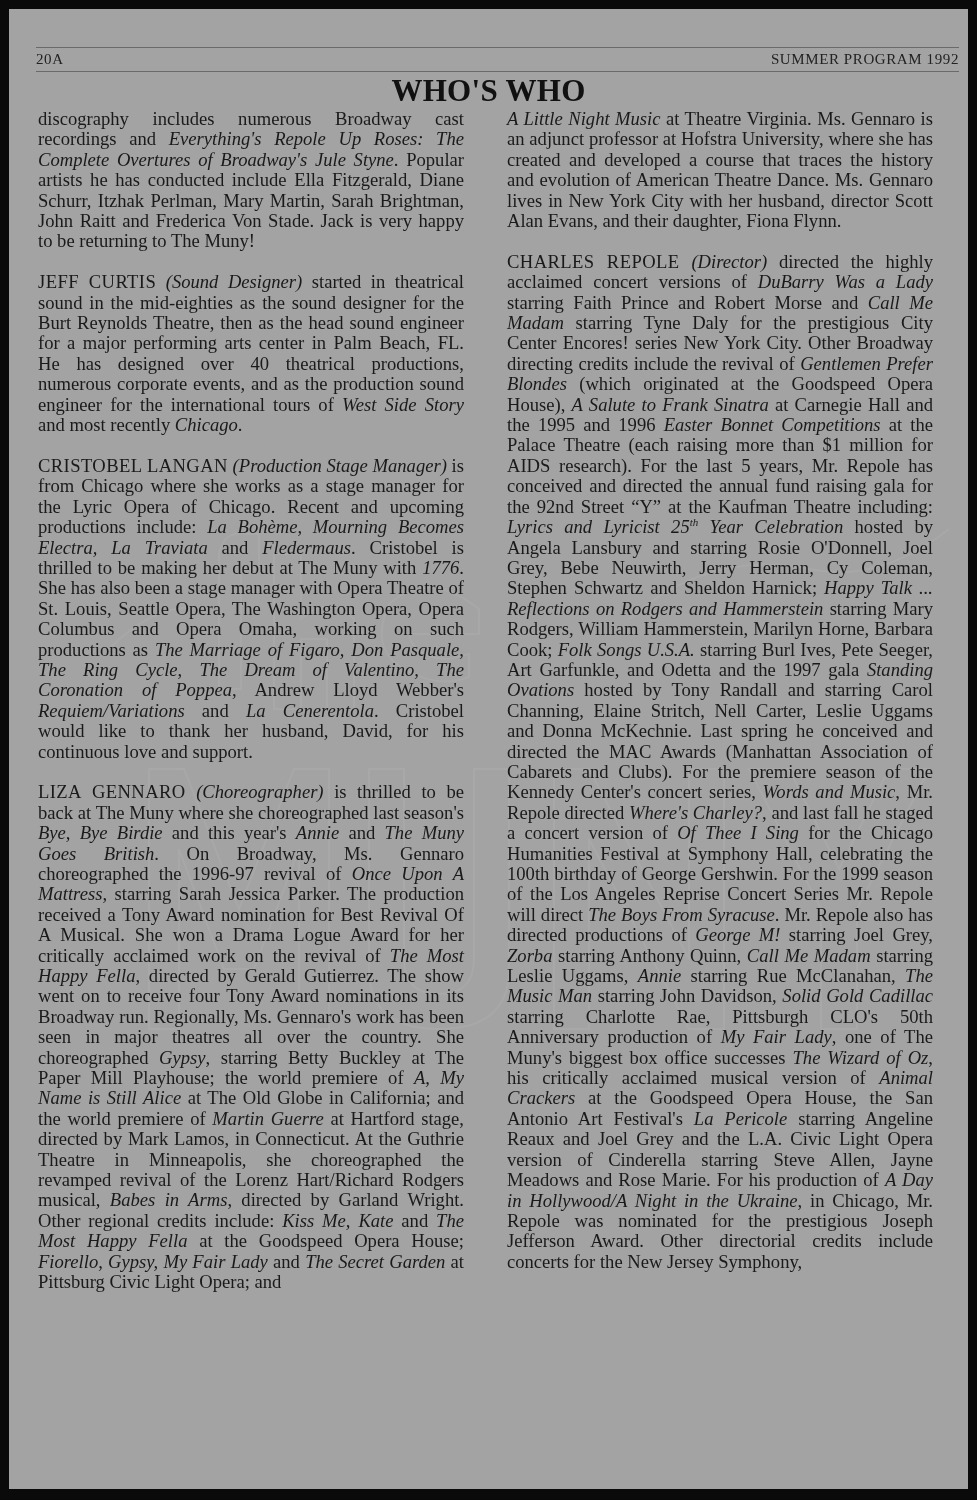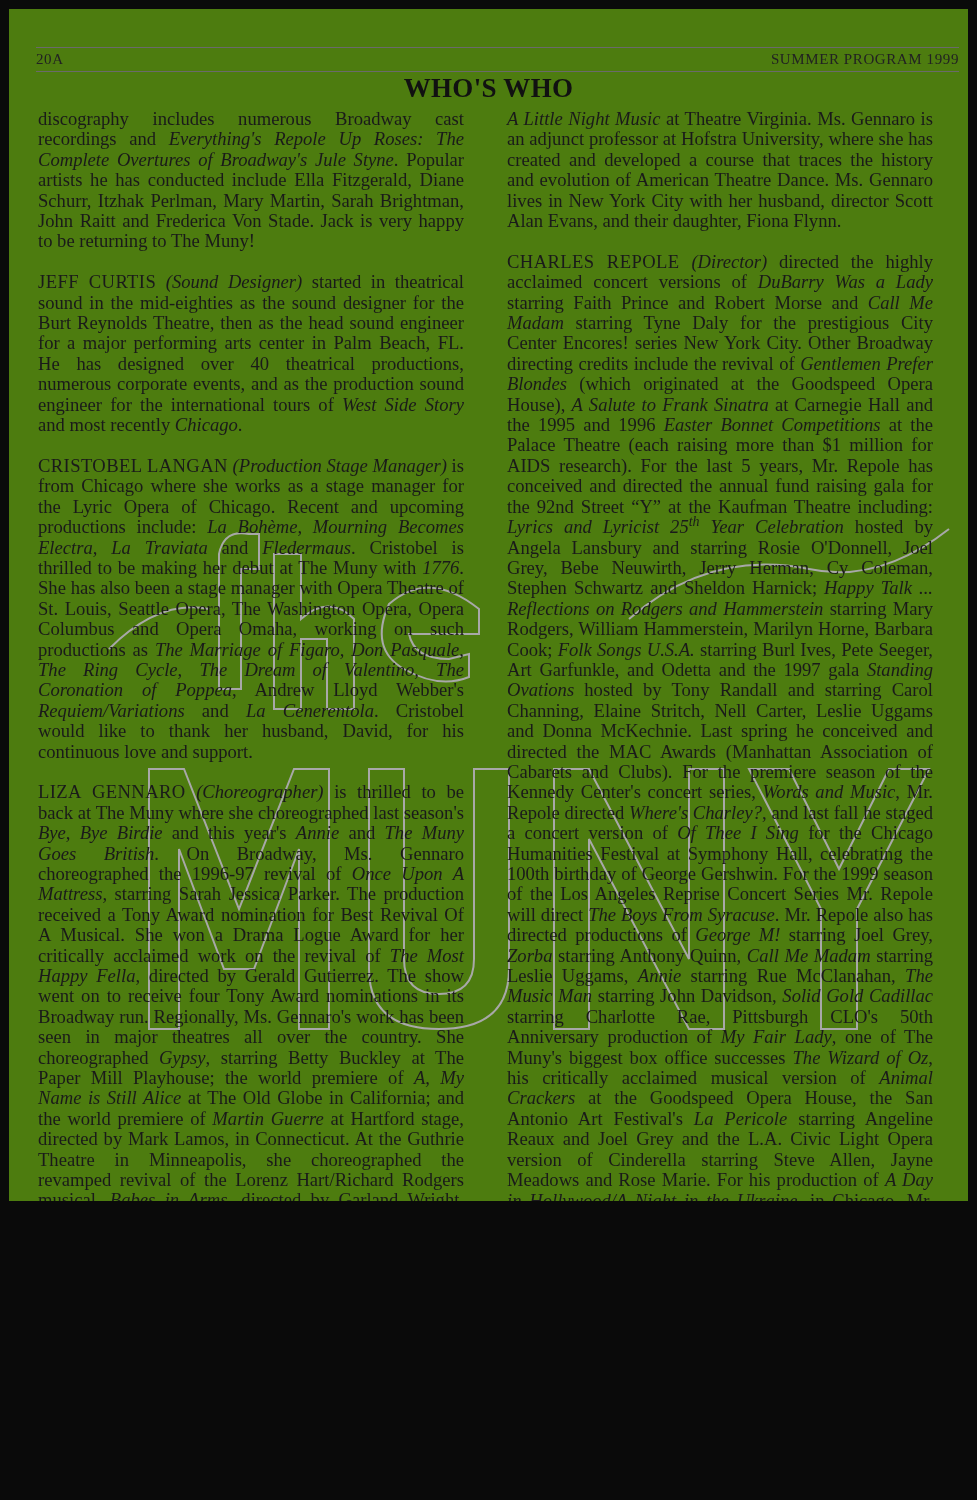--- a/index.html
+++ b/index.html
@@ -6,52 +6,52 @@
     body {
       width: 977px; height: 1500px;
       background: #0a0a0a;
       position: relative;
       overflow: hidden;
       font-family: "Liberation Serif", "DejaVu Serif", serif;
     }
     .page {
       position: absolute;
       left: 9px; top: 9px;
-      width: 959px; height: 1192px;
-      background: #4d7c0f;
+      width: 959px; height: 1480px;
+      background: #a3a3a3;
       overflow: hidden;
     }
     .rule { position: absolute; left: 27px; width: 923px; height: 1px; background: #6a6a6a; }
     .rule.top { top: 38px; }
     .rule.bottom { top: 62px; }
     .running-head {
       position: absolute; top: 42px; left: 27px; width: 923px;
       font-size: 15px; letter-spacing: 0.6px; color: #222;
       display: flex; justify-content: space-between;
     }
     .page-title {
       position: absolute; top: 64px; left: 0; width: 959px;
-      text-align: center; font-weight: bold; font-size: 27px; color: #111;
+      text-align: center; font-weight: bold; font-size: 31px; color: #111;
       letter-spacing: 0.3px;
     }
     .watermark {
       position: absolute; left: 0; top: 0; width: 959px; height: 1480px;
       pointer-events: none;
     }
     .col {
       position: absolute; top: 100px; width: 426px;
       font-size: 18.6px; line-height: 20.4px; color: #1a1a1a;
       text-align: justify; hyphens: none;
     }
     .col.left { left: 29px; }
     .col.right { left: 498px; }
     .col p { margin: 0 0 20.4px 0; }
     .name { font-weight: normal; letter-spacing: 0.4px; }
     .role, i { font-style: italic; }
-    sup { font-size: 14px; line-height: 0; }
+    sup { font-size: 11px; line-height: 0; }
   </style>
 </head>
 <body>
 
 <div class="page">
 
   <svg class="watermark" viewBox="0 0 959 1480">
     <g fill="none" stroke="#a8a8a8" stroke-width="2">
 
       <path d="M210 680 L210 545 Q215 520 240 525 L250 525 L250 560 L232 560 L232 680 Z"></path>
@@ -67,21 +67,21 @@
       <path d="M740 760 L780 760 L830 860 L880 760 L920 760 L848 900 L848 1020 L812 1020 L812 900 Z"></path>
 
       <path d="M620 610 Q700 540 800 560 Q870 575 940 520"></path>
       <path d="M100 640 Q150 590 200 600"></path>
     </g>
   </svg>
 
   <div class="rule top"></div>
   <div class="running-head">
     <span>20A</span>
-    <span>SUMMER PROGRAM 1999</span>
+    <span>SUMMER PROGRAM 1992</span>
   </div>
   <div class="rule bottom"></div>
 
   <div class="page-title">WHO'S WHO</div>
 
   <div class="col left">
     <p><span>discography includes numerous Broadway cast recordings and </span><i>Everything's Repole Up Roses: The Complete Overtures of Broadway's Jule Styne</i><span>. Popular artists he has conducted include Ella Fitzgerald, Diane Schurr, Itzhak Perlman, Mary Martin, Sarah Brightman, John Raitt and Frederica Von Stade. Jack is very happy to be returning to The Muny!</span></p>
 
     <p><span class="name">JEFF CURTIS</span> <span class="role">(Sound Designer)</span><span> started in theatrical sound in the mid-eighties as the sound designer for the Burt Reynolds Theatre, then as the head sound engineer for a major performing arts center in Palm Beach, FL. He has designed over 40 theatrical productions, numerous corporate events, and as the production sound engineer for the international tours of </span><i>West Side Story</i><span> and most recently </span><i>Chicago</i><span>.</span></p>
 

